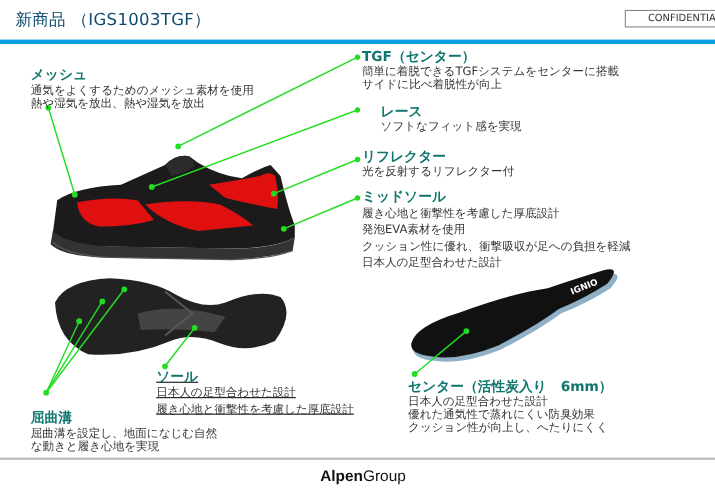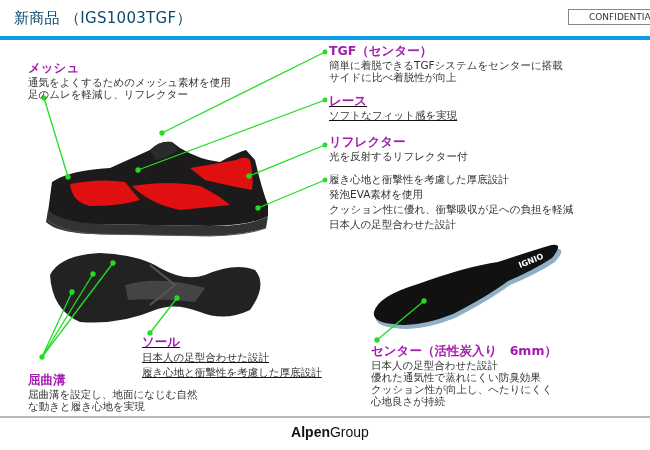--- a/index.html
+++ b/index.html
@@ -5,21 +5,21 @@
   * { margin:0; padding:0; box-sizing:border-box; }
   html, body { width:650px; height:450px; background:#ffffff; overflow:hidden; }
   body { position:relative; font-family:"DejaVu Sans", sans-serif; color:#111; }
   .title { position:absolute; left:14px; top:9px; font-size:15px; color:#0c4a6e; letter-spacing:0.3px; }
   .badge { position:absolute; left:568px; top:9px; border:1px solid #888; font-size:9px; padding:2px 20px; color:#333; font-family:"DejaVu Sans", sans-serif; }
   .rule-top { position:absolute; left:0; top:36px; width:650px; height:4px; background:#0a9de2; }
   .rule-bottom { position:absolute; left:0; top:416px; width:650px; height:2px; background:#b8b8b8; }
   .footer { position:absolute; left:0; top:424px; width:636px; text-align:center; font-family:"Liberation Sans", sans-serif; font-size:14px; color:#111;padding-left:24px; }
   .footer .b { font-weight:bold; }
   .block { position:absolute; line-height:12px; }
-  .block h3 { font-size:12.5px; font-weight:bold; line-height:14px; color:#a21caf; margin-bottom:1px; }
+  .block h3 { font-size:12.5px; font-weight:bold; line-height:14px; color:#0f766e; margin-bottom:1px; }
   .block p { font-size:10.5px; color:#333; white-space:nowrap; line-height:12px; }
   svg.art { position:absolute; left:0; top:0; }
 </style>
 </head>
 <body>
 
 <div class="title">新商品 （IGS1003TGF）</div>
 <div class="badge">CONFIDENTIAL</div>
 <div class="rule-top"></div>
 
@@ -75,40 +75,41 @@
     <circle cx="42" cy="357" r="2"></circle>
     <line x1="377" y1="340" x2="424" y2="301"></line>
       <circle cx="377" cy="340" r="2"></circle>
       <circle cx="424" cy="301" r="2"></circle>
   </g>
 </svg>
 
 <div class="block" style="left:28px; top:61px;">
   <h3>メッシュ</h3>
   <p>通気をよくするためのメッシュ素材を使用</p>
-  <p>足のムレを軽減し、リフレクター</p>
+  <p>熱や湿気を放出、熱や湿気を放出</p>
 </div>
 
 <div class="block" style="left:329px; top:44px;">
   <h3>TGF（センター）</h3>
   <p>簡単に着脱できるTGFシステムをセンターに搭載</p>
   <p>サイドに比べ着脱性が向上</p>
 </div>
 
-<div class="block" style="left:329px; top:94px;text-decoration:underline;">
+<div class="block" style="left:346px; top:94px;">
   <h3>レース</h3>
   <p>ソフトなフィット感を実現</p>
 </div>
 
 <div class="block" style="left:329px; top:135px;">
   <h3>リフレクター</h3>
   <p>光を反射するリフレクター付</p>
 </div>
 
 <div class="block" style="left:329px; top:172px;">
+  <h3>ミッドソール</h3>
   <p style="line-height:15px">履き心地と衝撃性を考慮した厚底設計</p>
   <p style="line-height:15px">発泡EVA素材を使用</p>
   <p style="line-height:15px">クッション性に優れ、衝撃吸収が足への負担を軽減</p>
   <p style="line-height:15px">日本人の足型合わせた設計</p>
 </div>
 
 <div class="block" style="left:142px; top:335px;text-decoration:underline;">
   <h3>ソール</h3>
   <p style="line-height:15px">日本人の足型合わせた設計</p>
   <p style="line-height:15px">履き心地と衝撃性を考慮した厚底設計</p>
@@ -118,17 +119,16 @@
   <h3>屈曲溝</h3>
   <p>屈曲溝を設定し、地面になじむ自然</p>
   <p>な動きと履き心地を実現</p>
 </div>
 
 <div class="block" style="left:371px; top:344px;">
   <h3>センター（活性炭入り　6mm）</h3>
   <p>日本人の足型合わせた設計</p>
   <p>優れた通気性で蒸れにくい防臭効果</p>
   <p>クッション性が向上し、へたりにくく</p>
-  <p>心地良さが持続</p>
 </div>
 
 <div class="rule-bottom"></div>
 <div class="footer"><span class="b">Alpen</span><span>Group</span></div>
 
 </body></html>

